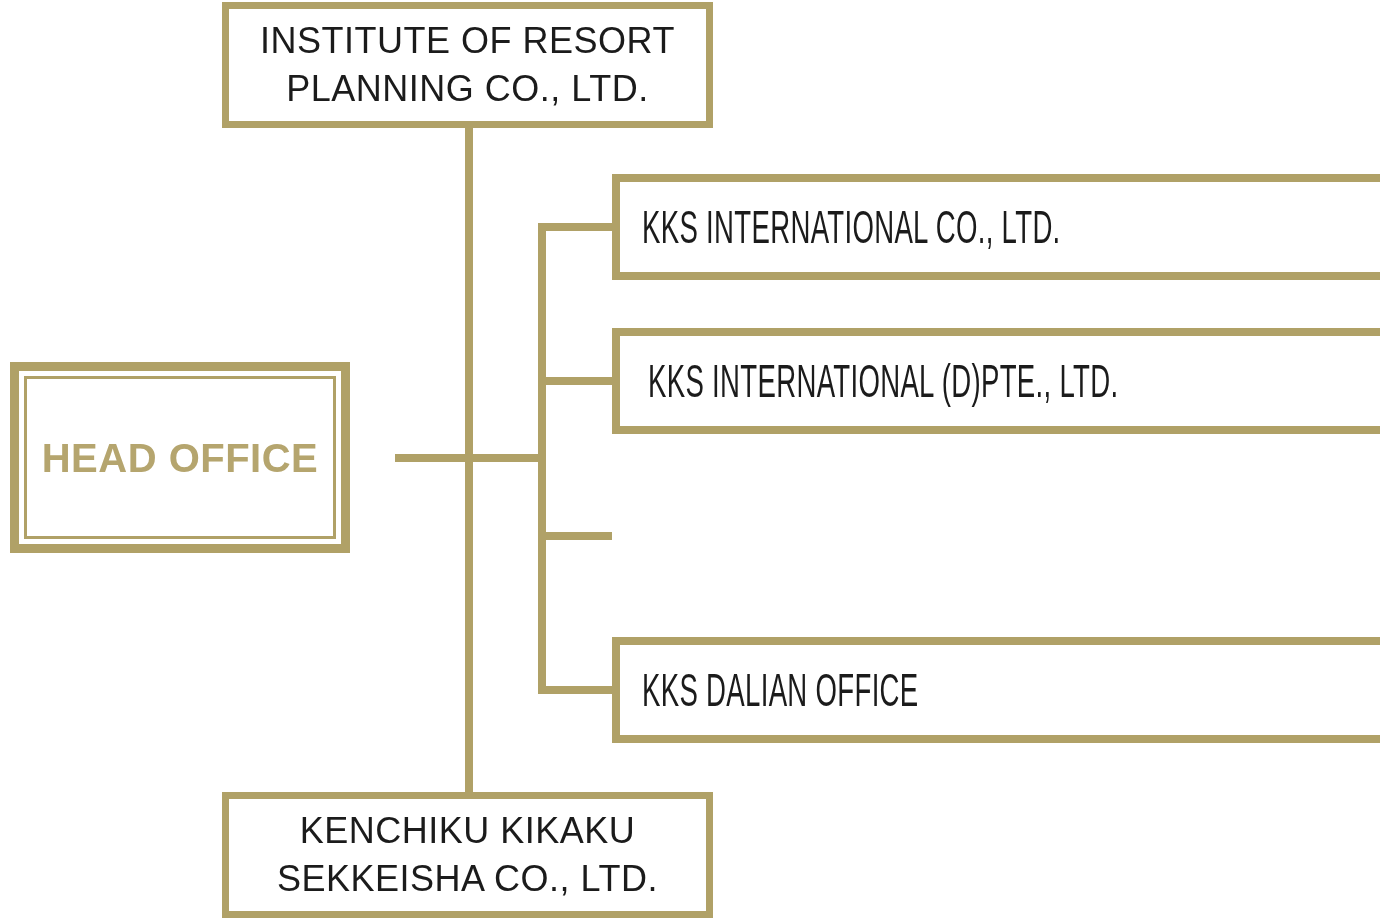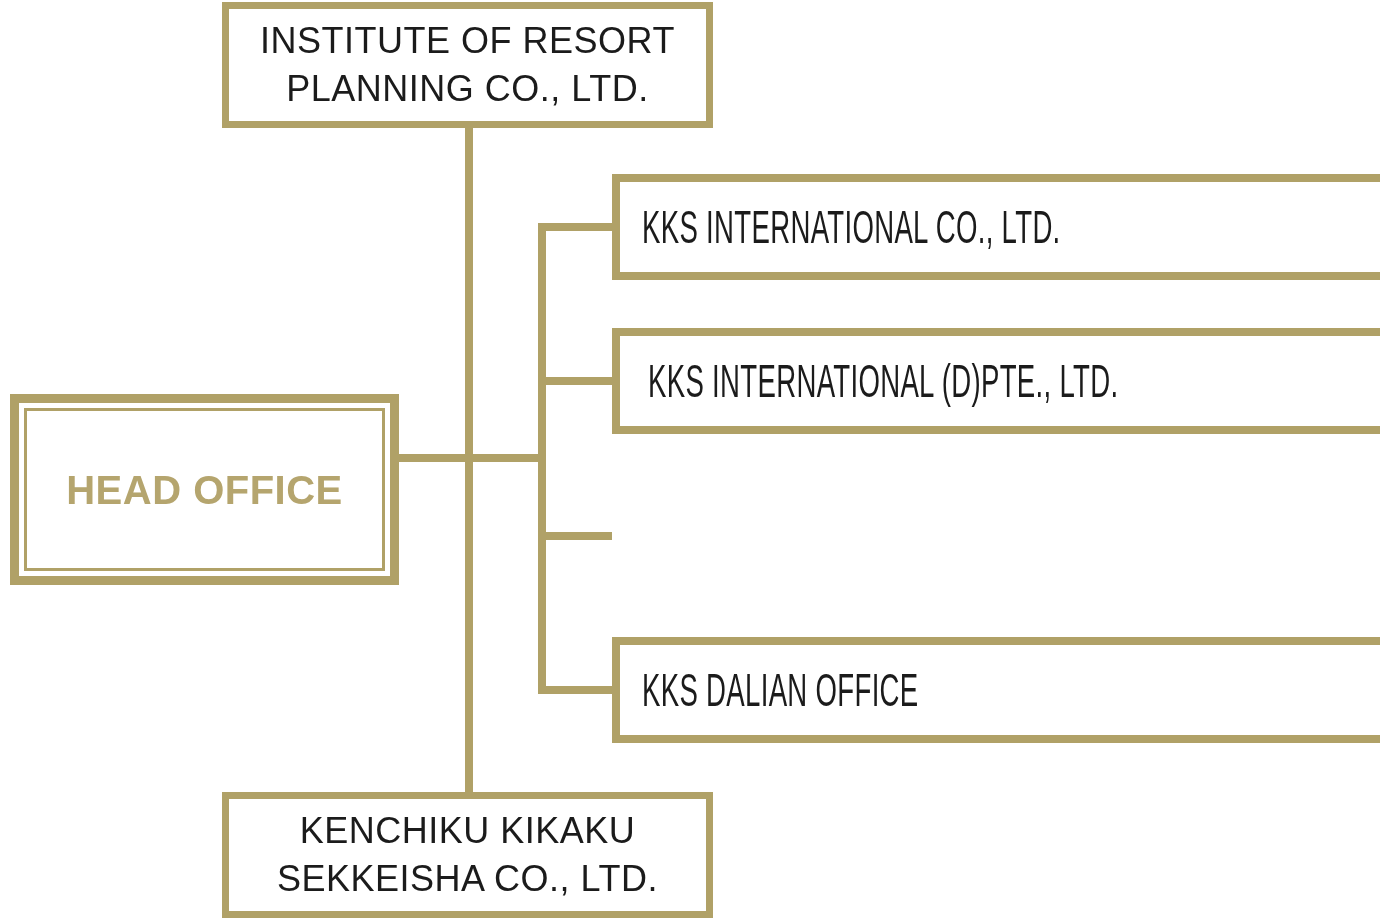--- a/index.html
+++ b/index.html
@@ -43,25 +43,24 @@
   .box-top    { left: 222px; top: 2px;   width: 491px; height: 126px; }
   .box-bottom { left: 222px; top: 792px; width: 491px; height: 126px; }
   .box-top .label, .box-bottom .label {
     font-size: 36px;
     line-height: 1.32;
     letter-spacing: 0.5px;
   }
   
   .box-head {
     position: absolute;
-    left: 10px; top: 362px; width: 389px; height: 191px;
+    left: 10px; top: 362px; width: 340px; height: 191px;
     background: #ffffff;
     border: 9px solid var(--gold, #b0a167);
     box-sizing: border-box;
-    margin-top: 32px;
   }
   .box-head .inner {
     position: absolute;
     left: 5px; top: 5px; right: 5px; bottom: 5px;
     border: 3px solid var(--gold, #b0a167);
     display: flex;
     flex-direction: column;
     align-items: center;
     justify-content: center;
     text-align: center;

